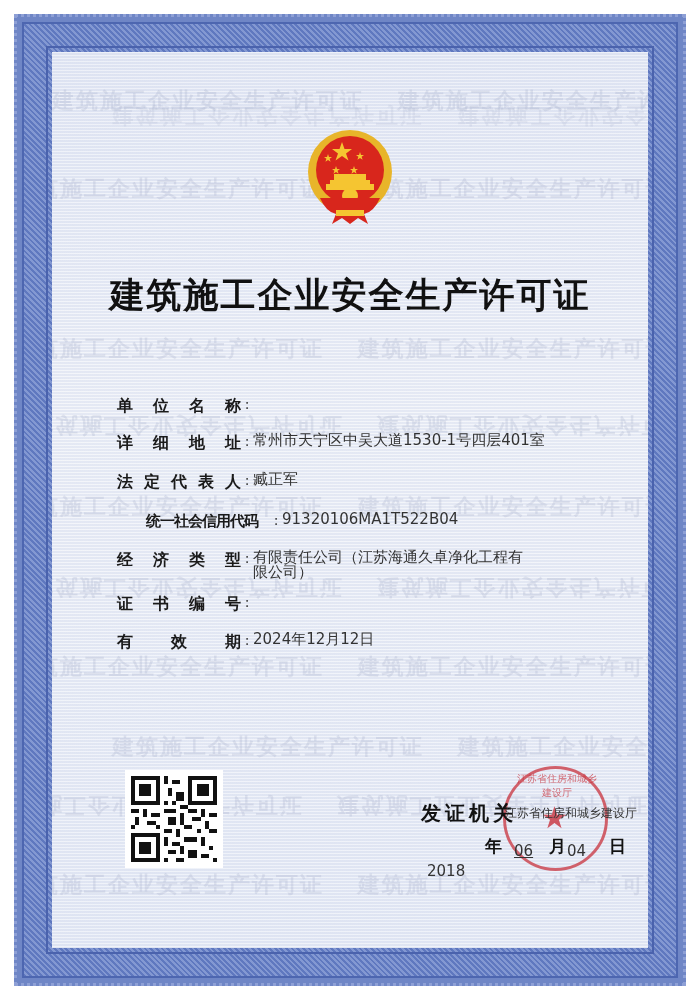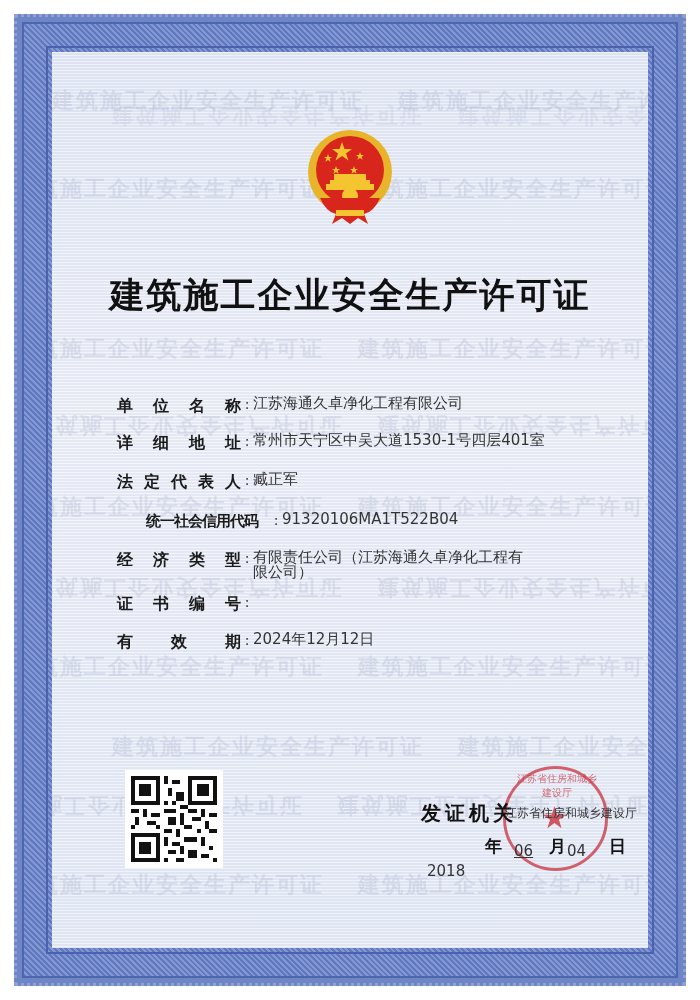--- a/index.html
+++ b/index.html
@@ -131,21 +131,20 @@
 <div class="title">建筑施工企业安全生产许可证</div>
 
 <div class="field" style="top:396px;">
   <div class="label">
       <span>单</span>
       <span>位</span>
       <span>名</span>
       <span>称</span>
     </div>
   <div class="colon">:</div>
-  <div class="value">江苏海通久卓净化工程有限公司</div>
 </div>
 <div class="field" style="top:433px;">
   <div class="label">
       <span>详</span>
       <span>细</span>
       <span>地</span>
       <span>址</span>
     </div>
   <div class="colon">:</div>
   <div class="value" style="max-width:340px;">常州市天宁区中吴大道1530-1号四层401室</div>

